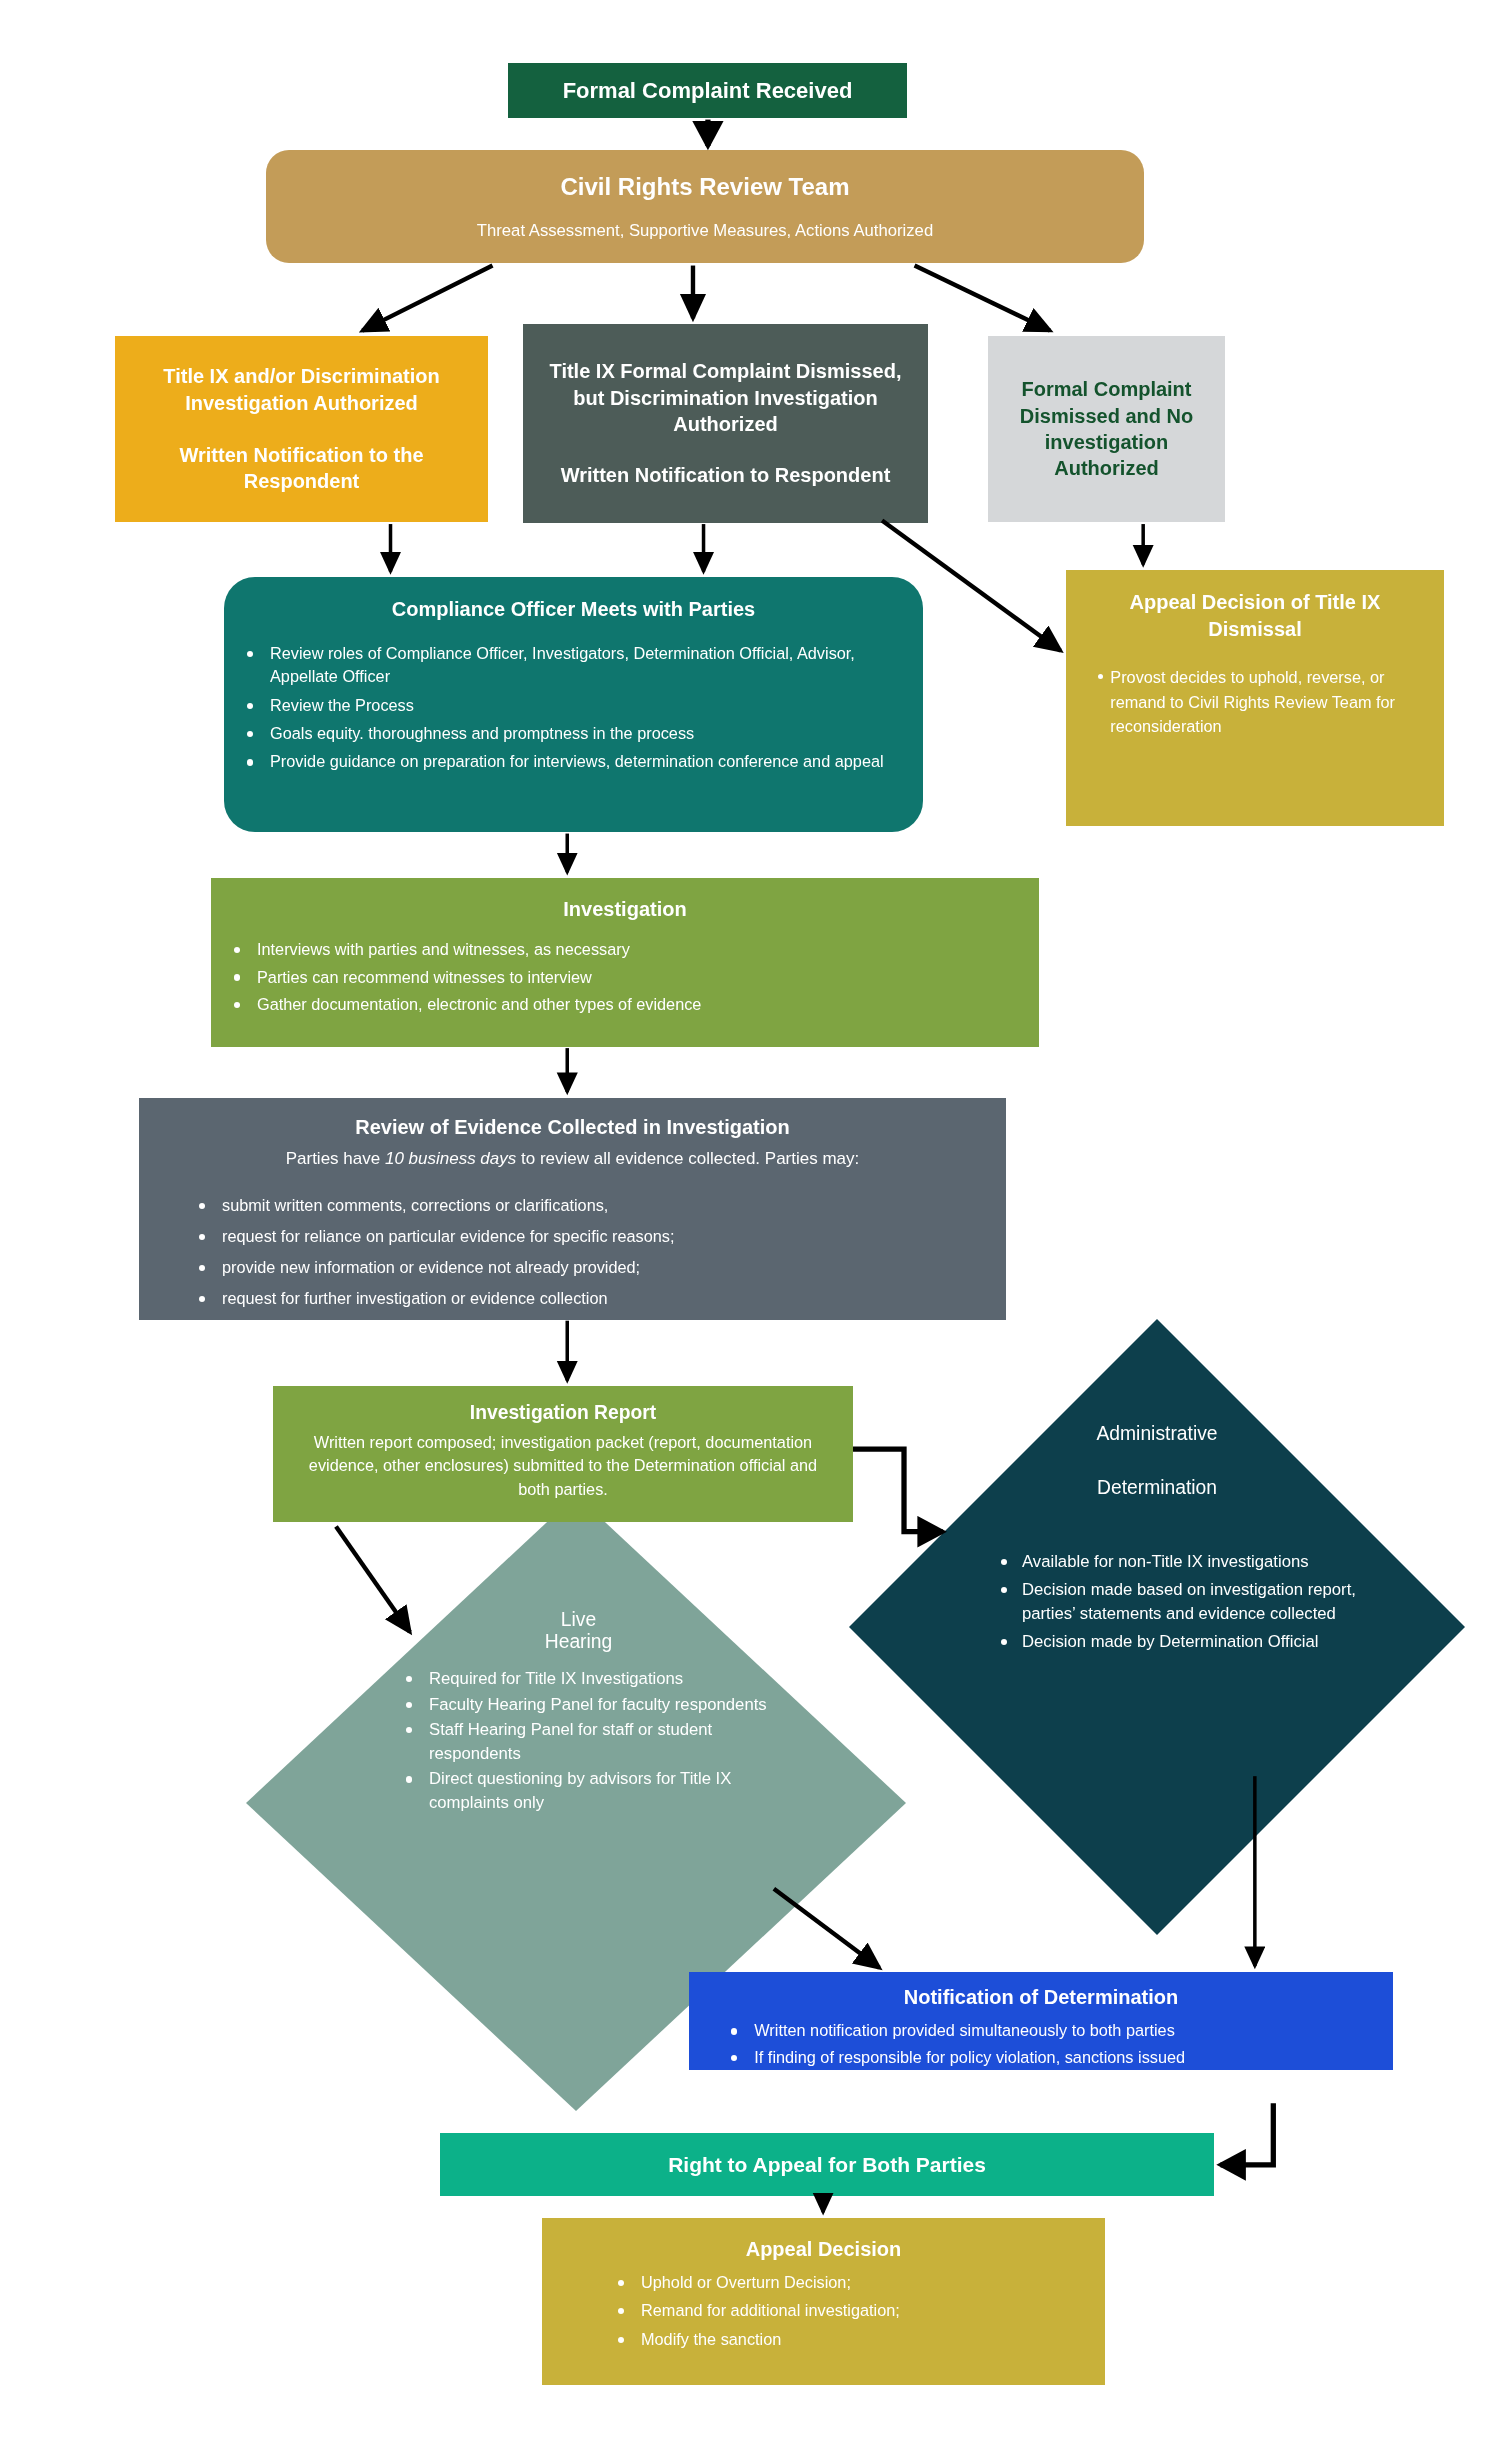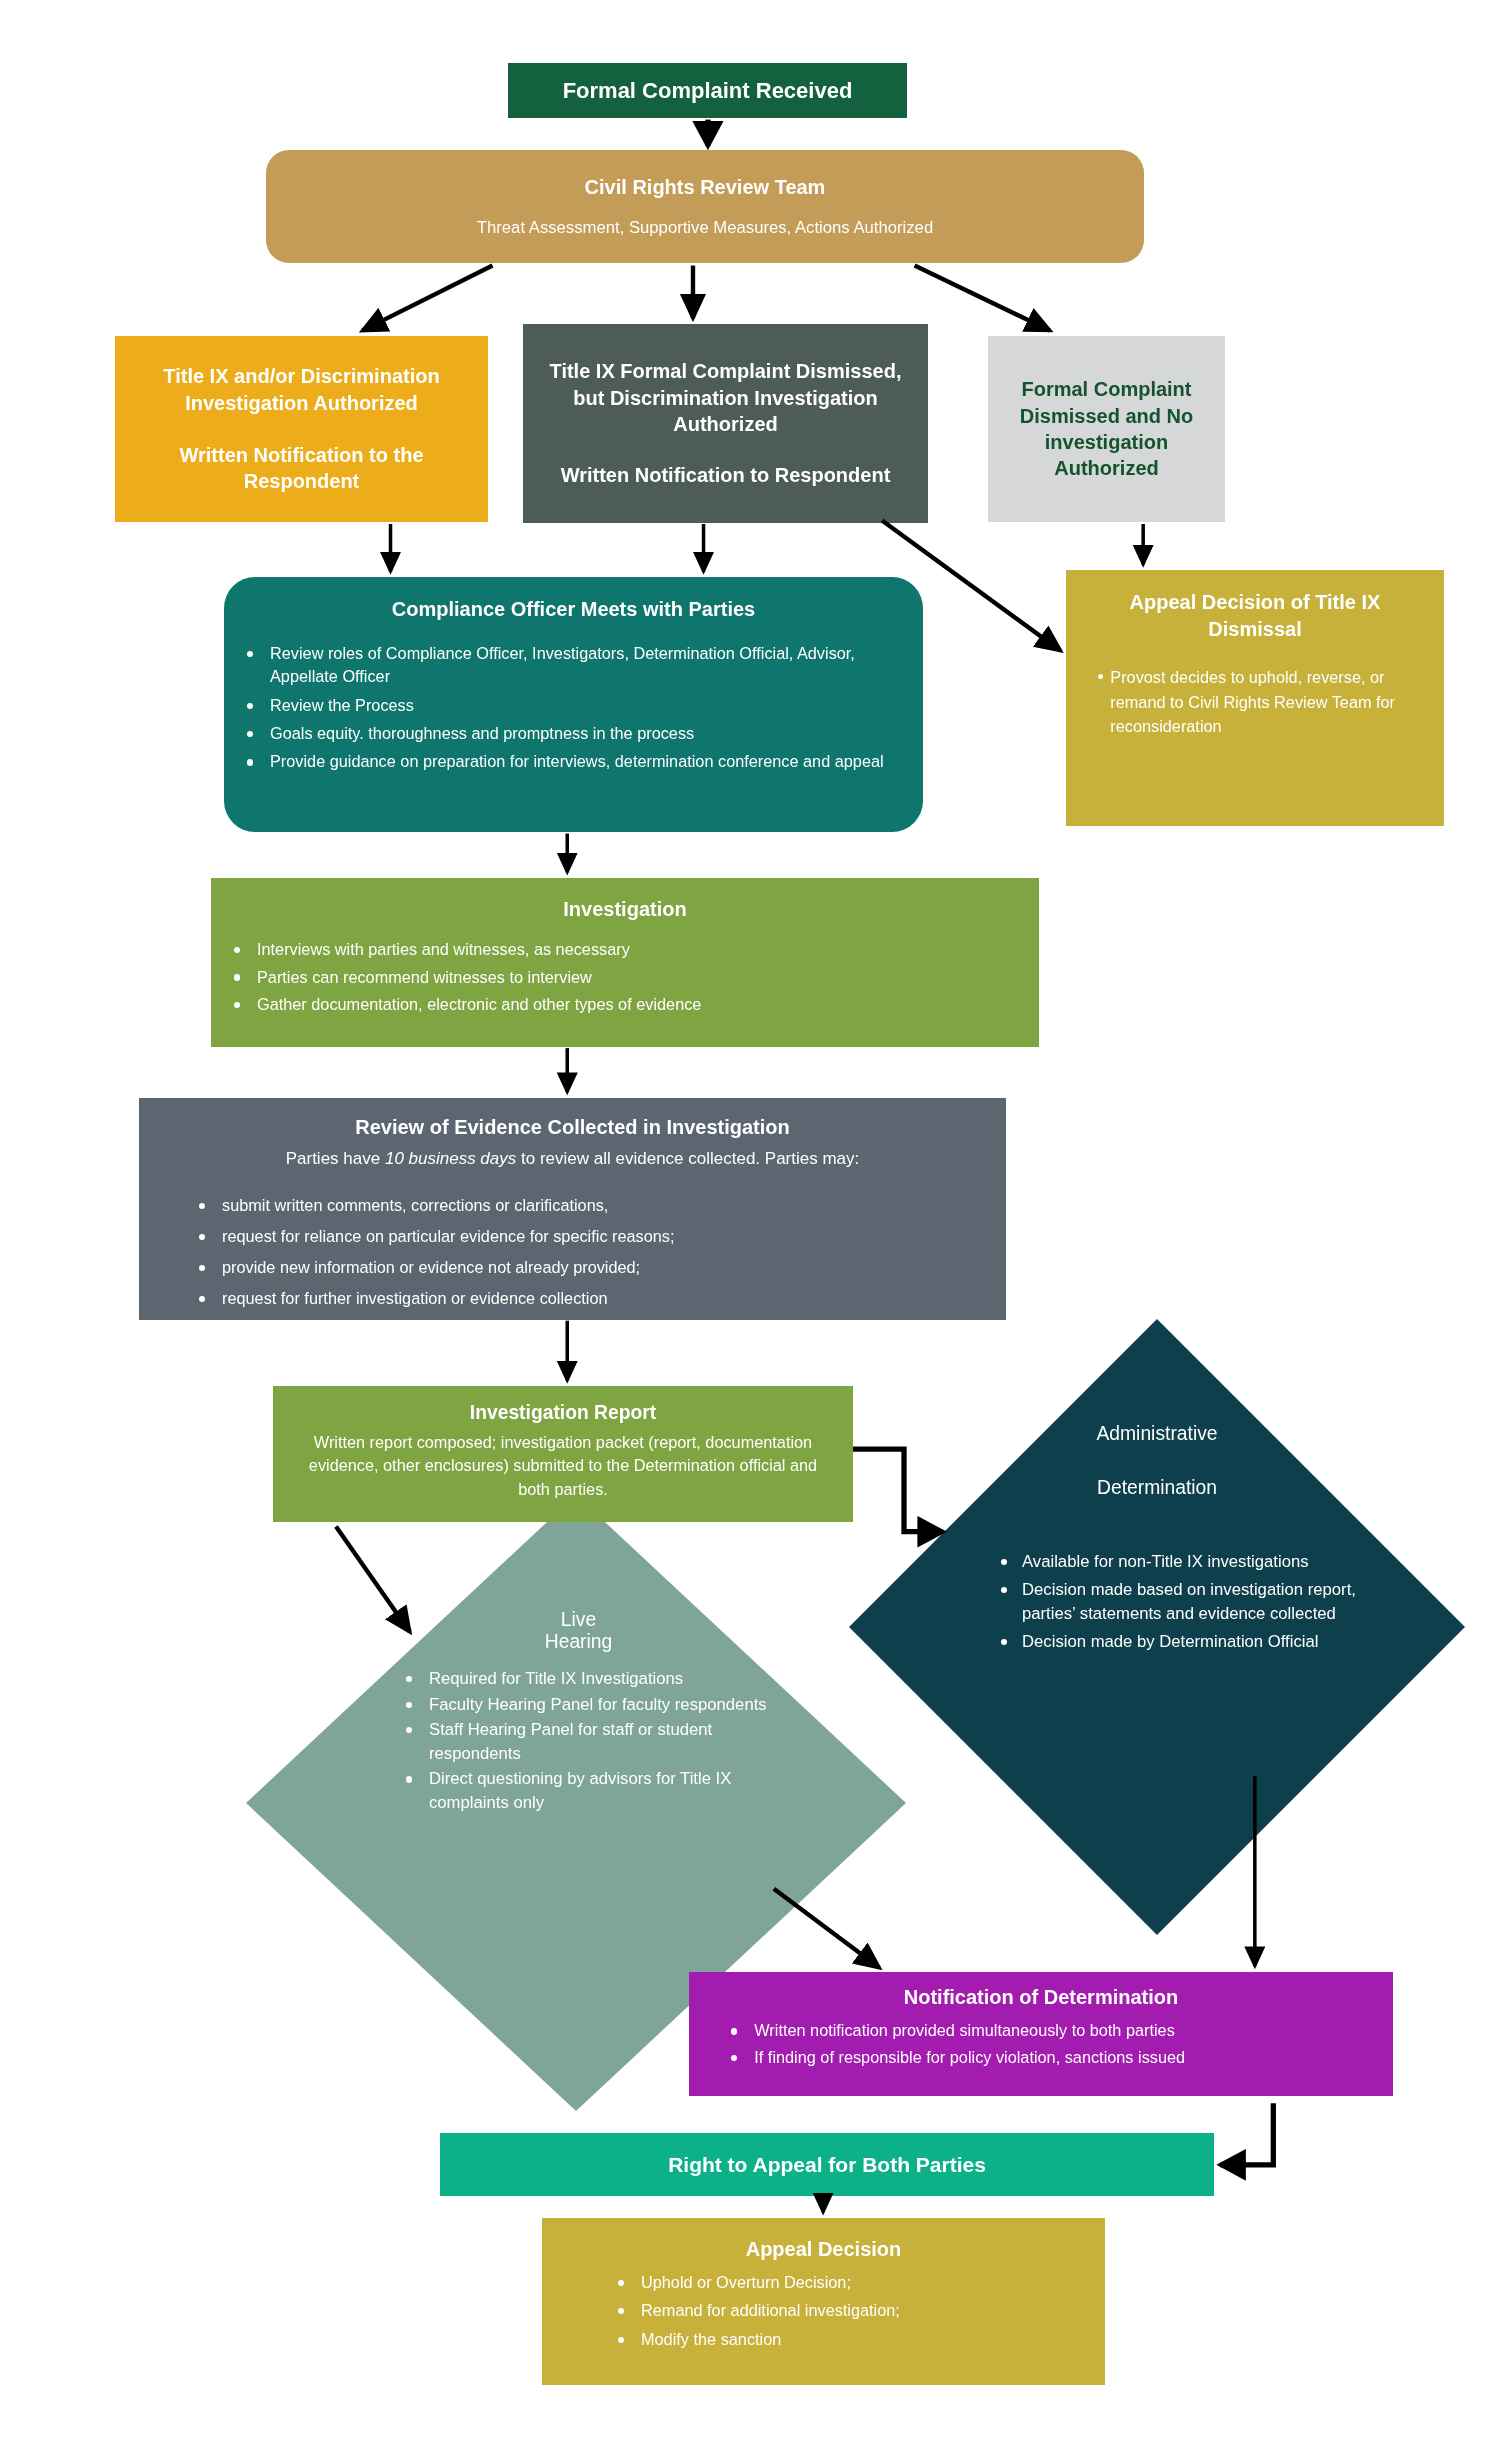--- a/index.html
+++ b/index.html
@@ -62,21 +62,21 @@
     display: flex; align-items: center; justify-content: center;
   }
   #n-formal-complaint .title { font-size: 22px; }
 
   #n-review-team {
     left: 266px; top: 150px; width: 878px; height: 113px;
     background: #c39c58;
     border-radius: 23px;
     display: flex; flex-direction: column; align-items: center; justify-content: center;
   }
-  #n-review-team .title { font-size: 20px; margin-bottom: 16px; }
+  #n-review-team .title { font-size: 24px; margin-bottom: 16px; }
   #n-review-team .sub { font-size: 16.7px; }
 
   #n-branch-authorized {
     left: 115px; top: 336px; width: 373px; height: 186px;
     background: #edad1b;
     display: flex; flex-direction: column; align-items: center; justify-content: center;
     padding: 0 16px;
   }
   #n-branch-authorized .title { font-size: 20px; }
   #n-branch-authorized .title.second { margin-top: 26px; }
@@ -171,22 +171,22 @@
   #n-admin-determination ul.bullets li:before { left: 10.6px; }
 
   #n-live-hearing { left: 246px; top: 1495px; width: 660px; height: 616px; }
   #n-live-hearing .content { left: 104px; top: 114px; width: 457px; }
   #n-live-hearing .title { font-size: 19.3px; text-align: center; }
   #n-live-hearing ul.bullets { font-size: 16.7px; margin-top: 14px; padding-left: 44px; }
   #n-live-hearing ul.bullets li { padding-left: 35px; margin-bottom: 1.8px; }
   #n-live-hearing ul.bullets li:before { left: 12.3px; }
 
   #n-notification-determination {
-    left: 689px; top: 1972px; width: 704px; height: 124px;
-    background: #a21caf;
+    left: 689px; top: 1972px; width: 704px; height: 98px;
+    background: #1d4ed8;
     padding: 12.3px 0 0 0;
   }
   #n-notification-determination .title { font-size: 20px; margin-bottom: 8.8px; }
   #n-notification-determination ul.bullets { font-size: 16.3px; padding-left: 19.3px; }
   #n-notification-determination ul.bullets li { margin-bottom: 3.5px; }
 
   #n-right-to-appeal {
     left: 440px; top: 2133px; width: 774px; height: 63px;
     background: #0cb189;
     display: flex; align-items: center; justify-content: center;

